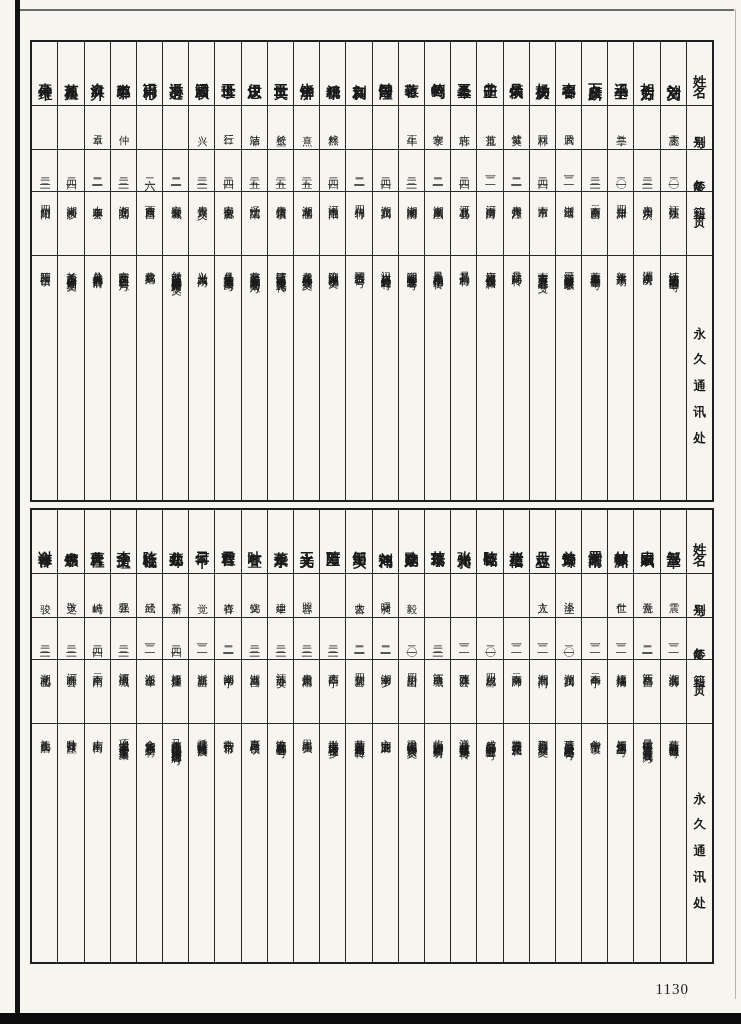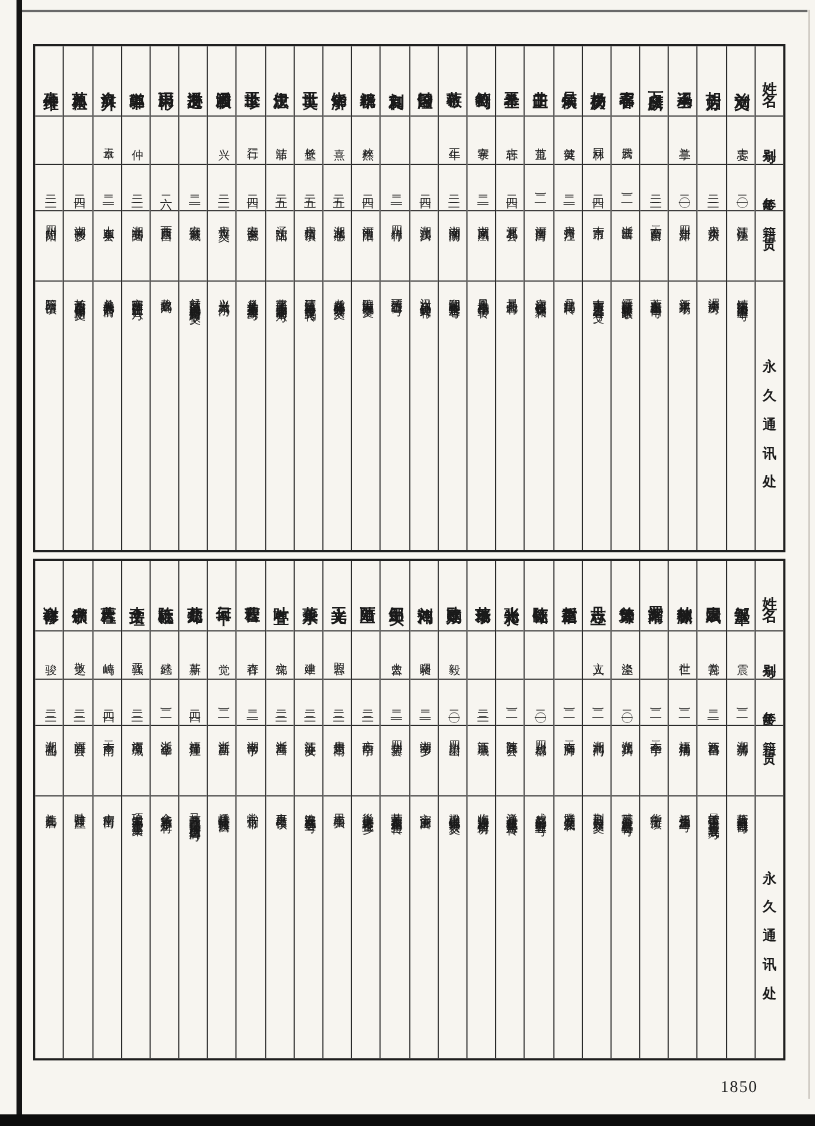--- a/index.html
+++ b/index.html
@@ -986,14 +986,14 @@
         </div>
     <div class="cell origin">
           <span>湖北礼山</span>
         </div>
     <div class="cell address">
           <span>礼山夏店</span>
         </div>
   </div>
 </div>
 
-  <div class="page-number">1850</div>
+  <div class="page-number">1130</div>
 </div>
 
 </body></html>

